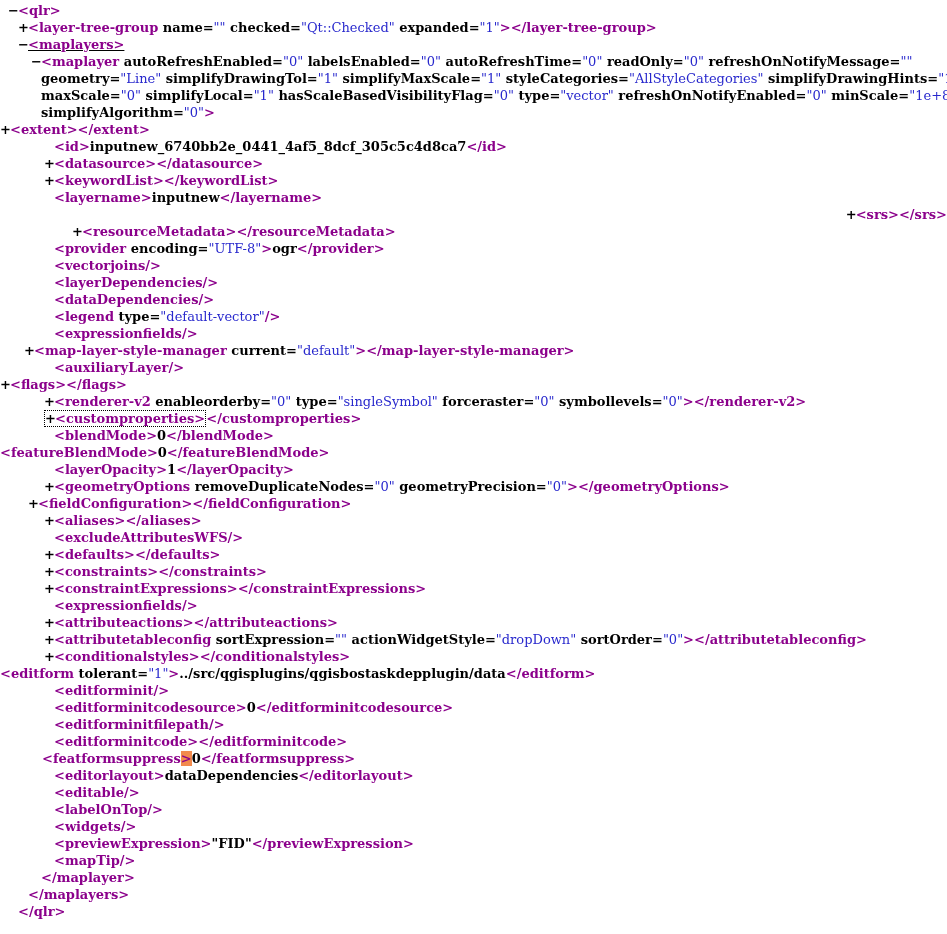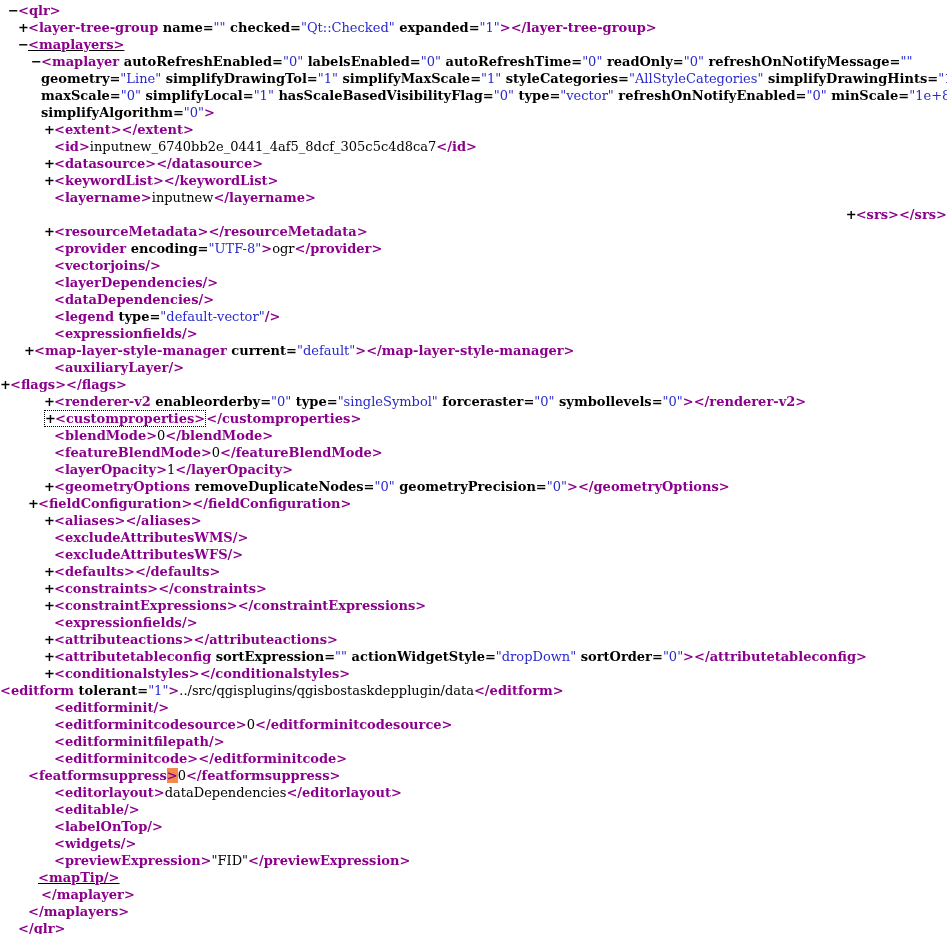--- a/index.html
+++ b/index.html
@@ -23,76 +23,75 @@
   .mk {
     display: inline-block;
     width: 10px;
     font-weight: bold;
     color: var(--marker, #000);
     cursor: pointer;
   }
   .t { color: var(--tag, #8b008b); font-weight: bold; }
   .a { color: var(--attribute-name, #000); font-weight: bold; }
   .v { color: var(--attribute-value, #2828cd); font-weight: normal; }
-  .x { color: var(--text, #000); font-weight: normal; margin-top: 40px; }
+  .x { color: var(--text, #000); font-weight: bold; margin-top: 40px; }
   .hl { background: var(--find-highlight-bg, #f28a4d); }
   .focus { border: 1px dotted #000; }
 </style>
 </head>
 <body>
 
 <div id="doc">
     <div class="ln" style="padding-left: 8px;"><span class="mk">−</span><span class="t">&lt;qlr&gt;</span></div>
     <div class="ln" style="padding-left: 18px;"><span class="mk">+</span><span class="t">&lt;layer-tree-group</span><span class="a"> name=</span><span class="v">""</span><span class="a"> checked=</span><span class="v">"Qt::Checked"</span><span class="a"> expanded=</span><span class="v">"1"</span><span class="t">&gt;&lt;/layer-tree-group&gt;</span></div>
     <div class="ln" style="padding-left: 18px; text-decoration: underline;"><span class="mk">−</span><span class="t">&lt;maplayers&gt;</span></div>
     <div class="ln" style="padding-left: 31px;"><span class="mk">−</span><span class="t">&lt;maplayer</span><span class="a"> autoRefreshEnabled=</span><span class="v">"0"</span><span class="a"> labelsEnabled=</span><span class="v">"0"</span><span class="a"> autoRefreshTime=</span><span class="v">"0"</span><span class="a"> readOnly=</span><span class="v">"0"</span><span class="a"> refreshOnNotifyMessage=</span><span class="v">""</span></div>
     <div class="ln" style="padding-left: 41px;"><span class="a">geometry=</span><span class="v">"Line"</span><span class="a"> simplifyDrawingTol=</span><span class="v">"1"</span><span class="a"> simplifyMaxScale=</span><span class="v">"1"</span><span class="a"> styleCategories=</span><span class="v">"AllStyleCategories"</span><span class="a"> simplifyDrawingHints=</span><span class="v">"1"</span></div>
     <div class="ln" style="padding-left: 41px;"><span class="a">maxScale=</span><span class="v">"0"</span><span class="a"> simplifyLocal=</span><span class="v">"1"</span><span class="a"> hasScaleBasedVisibilityFlag=</span><span class="v">"0"</span><span class="a"> type=</span><span class="v">"vector"</span><span class="a"> refreshOnNotifyEnabled=</span><span class="v">"0"</span><span class="a"> minScale=</span><span class="v">"1e+8"</span></div>
     <div class="ln" style="padding-left: 41px;"><span class="a">simplifyAlgorithm=</span><span class="v">"0"</span><span class="t">&gt;</span></div>
-    <div class="ln" style="padding-left: 44px;"><span class="mk">+</span><span class="t">&lt;extent&gt;&lt;/extent&gt;</span></div>
+    <div class="ln" style=""><span class="mk">+</span><span class="t">&lt;extent&gt;&lt;/extent&gt;</span></div>
     <div class="ln" style="padding-left: 54px;"><span class="t">&lt;id&gt;</span><span class="x">inputnew_6740bb2e_0441_4af5_8dcf_305c5c4d8ca7</span><span class="t">&lt;/id&gt;</span></div>
     <div class="ln" style="padding-left: 44px;"><span class="mk">+</span><span class="t">&lt;datasource&gt;&lt;/datasource&gt;</span></div>
     <div class="ln" style="padding-left: 44px;"><span class="mk">+</span><span class="t">&lt;keywordList&gt;&lt;/keywordList&gt;</span></div>
     <div class="ln" style="padding-left: 54px;"><span class="t">&lt;layername&gt;</span><span class="x">inputnew</span><span class="t">&lt;/layername&gt;</span></div>
     <div class="ln" style="padding-left: 44px; text-align: right;"><span class="mk">+</span><span class="t">&lt;srs&gt;&lt;/srs&gt;</span></div>
-    <div class="ln" style="padding-left: 44px;"><span class="mk">+</span><span class="t">&lt;resourceMetadata&gt;&lt;/resourceMetadata&gt;</span></div>
+    <div class="ln" style="padding-left: 72px;"><span class="mk">+</span><span class="t">&lt;resourceMetadata&gt;&lt;/resourceMetadata&gt;</span></div>
     <div class="ln" style="padding-left: 54px;"><span class="t">&lt;provider</span><span class="a"> encoding=</span><span class="v">"UTF-8"</span><span class="t">&gt;</span><span class="x">ogr</span><span class="t">&lt;/provider&gt;</span></div>
     <div class="ln" style="padding-left: 54px;"><span class="t">&lt;vectorjoins/&gt;</span></div>
     <div class="ln" style="padding-left: 54px;"><span class="t">&lt;layerDependencies/&gt;</span></div>
     <div class="ln" style="padding-left: 54px;"><span class="t">&lt;dataDependencies/&gt;</span></div>
     <div class="ln" style="padding-left: 54px;"><span class="t">&lt;legend</span><span class="a"> type=</span><span class="v">"default-vector"</span><span class="t">/&gt;</span></div>
     <div class="ln" style="padding-left: 54px;"><span class="t">&lt;expressionfields/&gt;</span></div>
     <div class="ln" style="padding-left: 24px;"><span class="mk">+</span><span class="t">&lt;map-layer-style-manager</span><span class="a"> current=</span><span class="v">"default"</span><span class="t">&gt;&lt;/map-layer-style-manager&gt;</span></div>
     <div class="ln" style="padding-left: 54px;"><span class="t">&lt;auxiliaryLayer/&gt;</span></div>
     <div class="ln" style=""><span class="mk">+</span><span class="t">&lt;flags&gt;&lt;/flags&gt;</span></div>
     <div class="ln" style="padding-left: 44px;"><span class="mk">+</span><span class="t">&lt;renderer-v2</span><span class="a"> enableorderby=</span><span class="v">"0"</span><span class="a"> type=</span><span class="v">"singleSymbol"</span><span class="a"> forceraster=</span><span class="v">"0"</span><span class="a"> symbollevels=</span><span class="v">"0"</span><span class="t">&gt;&lt;/renderer-v2&gt;</span></div>
     <div class="ln" style="padding-left: 44px;"><span class="focus"><span class="mk">+</span><span class="t">&lt;customproperties&gt;</span></span><span class="t">&lt;/customproperties&gt;</span></div>
     <div class="ln" style="padding-left: 54px;"><span class="t">&lt;blendMode&gt;</span><span class="x">0</span><span class="t">&lt;/blendMode&gt;</span></div>
-    <div class="ln" style="padding-left: 54px;"><span class="t">&lt;featureBlendMode&gt;</span><span class="x">0</span><span class="t">&lt;/featureBlendMode&gt;</span></div>
+    <div class="ln" style=""><span class="t">&lt;featureBlendMode&gt;</span><span class="x">0</span><span class="t">&lt;/featureBlendMode&gt;</span></div>
     <div class="ln" style="padding-left: 54px;"><span class="t">&lt;layerOpacity&gt;</span><span class="x">1</span><span class="t">&lt;/layerOpacity&gt;</span></div>
     <div class="ln" style="padding-left: 44px;"><span class="mk">+</span><span class="t">&lt;geometryOptions</span><span class="a"> removeDuplicateNodes=</span><span class="v">"0"</span><span class="a"> geometryPrecision=</span><span class="v">"0"</span><span class="t">&gt;&lt;/geometryOptions&gt;</span></div>
     <div class="ln" style="padding-left: 28px;"><span class="mk">+</span><span class="t">&lt;fieldConfiguration&gt;&lt;/fieldConfiguration&gt;</span></div>
     <div class="ln" style="padding-left: 44px;"><span class="mk">+</span><span class="t">&lt;aliases&gt;&lt;/aliases&gt;</span></div>
-    <div class="ln" style="padding-left: 54px;"><span class="t">&lt;excludeAttributesWMS/&gt;</span></div>
     <div class="ln" style="padding-left: 54px;"><span class="t">&lt;excludeAttributesWFS/&gt;</span></div>
     <div class="ln" style="padding-left: 44px;"><span class="mk">+</span><span class="t">&lt;defaults&gt;&lt;/defaults&gt;</span></div>
     <div class="ln" style="padding-left: 44px;"><span class="mk">+</span><span class="t">&lt;constraints&gt;&lt;/constraints&gt;</span></div>
     <div class="ln" style="padding-left: 44px;"><span class="mk">+</span><span class="t">&lt;constraintExpressions&gt;&lt;/constraintExpressions&gt;</span></div>
     <div class="ln" style="padding-left: 54px;"><span class="t">&lt;expressionfields/&gt;</span></div>
     <div class="ln" style="padding-left: 44px;"><span class="mk">+</span><span class="t">&lt;attributeactions&gt;&lt;/attributeactions&gt;</span></div>
     <div class="ln" style="padding-left: 44px;"><span class="mk">+</span><span class="t">&lt;attributetableconfig</span><span class="a"> sortExpression=</span><span class="v">""</span><span class="a"> actionWidgetStyle=</span><span class="v">"dropDown"</span><span class="a"> sortOrder=</span><span class="v">"0"</span><span class="t">&gt;&lt;/attributetableconfig&gt;</span></div>
     <div class="ln" style="padding-left: 44px;"><span class="mk">+</span><span class="t">&lt;conditionalstyles&gt;&lt;/conditionalstyles&gt;</span></div>
     <div class="ln" style=""><span class="t">&lt;editform</span><span class="a"> tolerant=</span><span class="v">"1"</span><span class="t">&gt;</span><span class="x">../src/qgisplugins/qgisbostaskdepplugin/data</span><span class="t">&lt;/editform&gt;</span></div>
     <div class="ln" style="padding-left: 54px;"><span class="t">&lt;editforminit/&gt;</span></div>
     <div class="ln" style="padding-left: 54px;"><span class="t">&lt;editforminitcodesource&gt;</span><span class="x">0</span><span class="t">&lt;/editforminitcodesource&gt;</span></div>
     <div class="ln" style="padding-left: 54px;"><span class="t">&lt;editforminitfilepath/&gt;</span></div>
     <div class="ln" style="padding-left: 54px;"><span class="t">&lt;editforminitcode&gt;&lt;/editforminitcode&gt;</span></div>
-    <div class="ln" style="padding-left: 28px;"><span class="t">&lt;featformsuppress</span><span class="t hl">&gt;</span><span class="x">0</span><span class="t">&lt;/featformsuppress&gt;</span></div>
+    <div class="ln" style="padding-left: 42px;"><span class="t">&lt;featformsuppress</span><span class="t hl">&gt;</span><span class="x">0</span><span class="t">&lt;/featformsuppress&gt;</span></div>
     <div class="ln" style="padding-left: 54px;"><span class="t">&lt;editorlayout&gt;</span><span class="x">dataDependencies</span><span class="t">&lt;/editorlayout&gt;</span></div>
     <div class="ln" style="padding-left: 54px;"><span class="t">&lt;editable/&gt;</span></div>
     <div class="ln" style="padding-left: 54px;"><span class="t">&lt;labelOnTop/&gt;</span></div>
     <div class="ln" style="padding-left: 54px;"><span class="t">&lt;widgets/&gt;</span></div>
     <div class="ln" style="padding-left: 54px;"><span class="t">&lt;previewExpression&gt;</span><span class="x">"FID"</span><span class="t">&lt;/previewExpression&gt;</span></div>
-    <div class="ln" style="padding-left: 38px; text-decoration: underline;"><span class="t">&lt;mapTip/&gt;</span></div>
+    <div class="ln" style="padding-left: 54px;"><span class="t">&lt;mapTip/&gt;</span></div>
     <div class="ln" style="padding-left: 41px;"><span class="t">&lt;/maplayer&gt;</span></div>
     <div class="ln" style="padding-left: 28px;"><span class="t">&lt;/maplayers&gt;</span></div>
     <div class="ln" style="padding-left: 18px;"><span class="t">&lt;/qlr&gt;</span></div>
   </div>
 
 </body></html>

